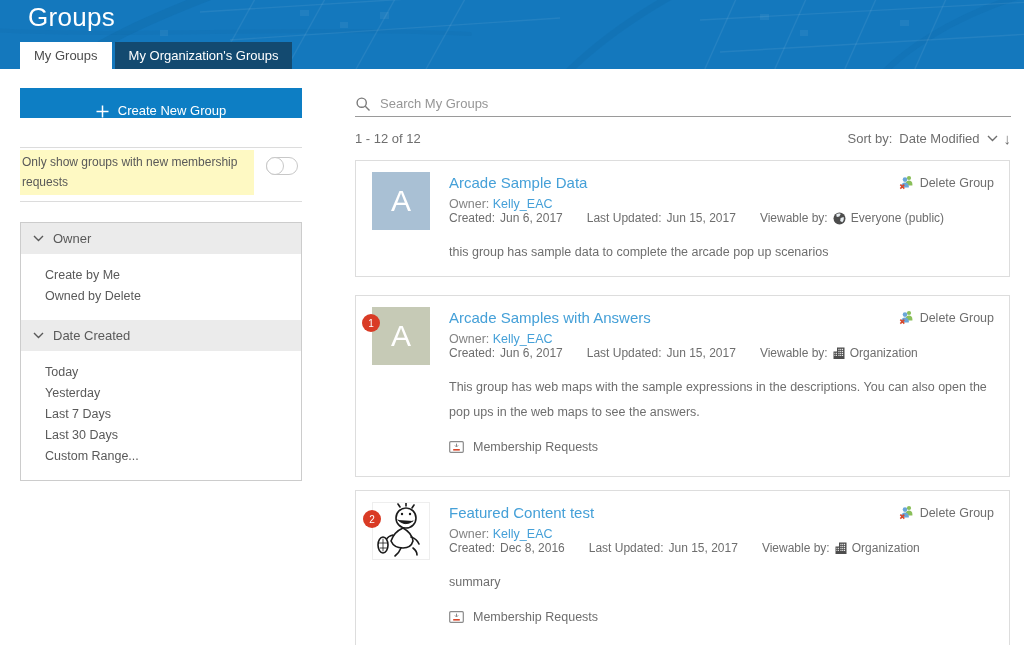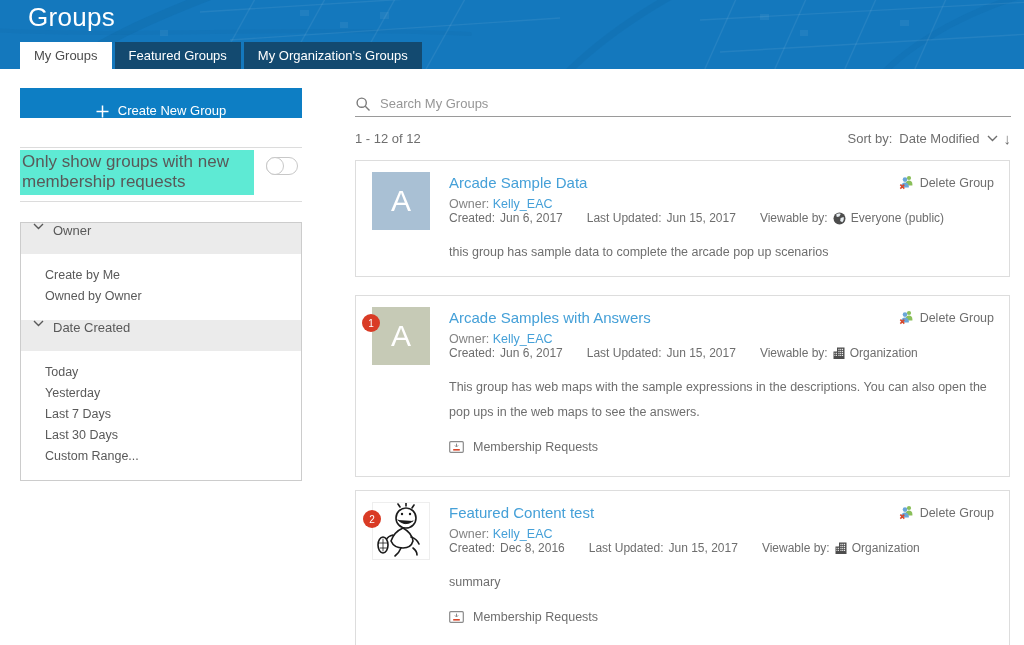--- a/index.html
+++ b/index.html
@@ -16,30 +16,30 @@
     margin-right:3px; cursor:pointer; white-space:nowrap; }
   .tab.active { background:#ffffff; color:#4c4c4c; }
   .tab.inactive { background:#134a70; color:#ffffff; }
 
   
   .create-btn { position:absolute; left:20px; top:88px; width:282px; height:30px;
     background:#0d7ec4; color:#fff; font-size:13px; border:none; display:flex;
     align-items:flex-end; justify-content:center; gap:9px; cursor:pointer; }
   .divider { position:absolute; left:20px; width:282px; border-top:1px solid #dcdcdc; height:0; }
   .hl-wrap { position:absolute; left:20px; top:150px; width:282px; }
-  .hl-label { display:inline-block; width:234px; background:#5eead4; color:#595959;
-    font-size:17px; line-height:20px; padding:2px 5px 3px 2px; }
+  .hl-label { display:inline-block; width:234px; background:#fef9c3; color:#595959;
+    font-size:12px; line-height:20px; padding:2px 5px 3px 2px; }
   .toggle { position:absolute; right:4px; top:7px; width:32px; height:18px;
     border:1px solid #c8c8c8; border-radius:10px; background:#fff; cursor:pointer; }
   .toggle .knob { position:absolute; left:-1px; top:-1px; width:18px; height:18px;
     border:1px solid #c8c8c8; border-radius:50%; background:#fff; }
 
   .filter-box { position:absolute; left:20px; top:222px; width:282px; border:1px solid #cccccc; background:#fff; }
   .filter-header { background:#ebebeb; color:#595959; font-size:13px; height:31px;
-    display:flex; gap:9px; padding:0 12px; cursor:pointer; }
+    display:flex; align-items:center; gap:9px; padding:0 12px; cursor:pointer; }
   .filter-items { padding:11px 0 13px 24px; }
   .filter-item { font-size:12.5px; color:#595959; line-height:21px; cursor:pointer; }
 
   
   .search-row { position:absolute; left:355px; top:91px; width:656px; height:26px;
     border-bottom:1px solid #9a9a9a; display:flex; align-items:center; gap:9px; }
   .search-row input { border:none; outline:none; flex:1; font-size:13px; color:#595959;
     font-family:"Liberation Sans", sans-serif; background:transparent; }
   .search-row input::placeholder { color:#969696; }
 
@@ -111,21 +111,20 @@
         <rect x="760" y="14" width="9" height="6"></rect>
       <rect x="800" y="30" width="8" height="6"></rect>
         <rect x="900" y="20" width="9" height="6"></rect>
       <rect x="120" y="44" width="9" height="7"></rect>
         <rect x="160" y="30" width="8" height="6"></rect>
     </g>
   </svg>
   <div class="page-title">Groups</div>
   <div class="tabs">
     <div class="tab active">My Groups</div>
-    <div class="tab inactive">Featured Groups</div>
     <div class="tab inactive">My Organization's Groups</div>
   </div>
 </div>
 
 <button class="create-btn">
   <svg width="13" height="13" viewBox="0 0 13 13">
     <path d="M6.5 0.5 V12.5 M0.5 6.5 H12.5" stroke="#ffffff" stroke-width="1.5"></path>
   </svg>
   <span>Create New Group</span>
 </button>
@@ -143,21 +142,21 @@
 
 <div class="filter-box">
   <div class="filter-header">
     <svg width="11" height="7" viewBox="0 0 11 7">
       <polyline points="1,1 5.5,5.5 10,1" fill="none" stroke="#595959" stroke-width="1.4"></polyline>
     </svg>
     <span>Owner</span>
   </div>
   <div class="filter-items">
     <div class="filter-item">Create by Me</div>
-    <div class="filter-item">Owned by Owner</div>
+    <div class="filter-item">Owned by Delete</div>
   </div>
   <div class="filter-header">
     <svg width="11" height="7" viewBox="0 0 11 7">
       <polyline points="1,1 5.5,5.5 10,1" fill="none" stroke="#595959" stroke-width="1.4"></polyline>
     </svg>
     <span>Date Created</span>
   </div>
   <div class="filter-items">
     <div class="filter-item">Today</div>
     <div class="filter-item">Yesterday</div>

